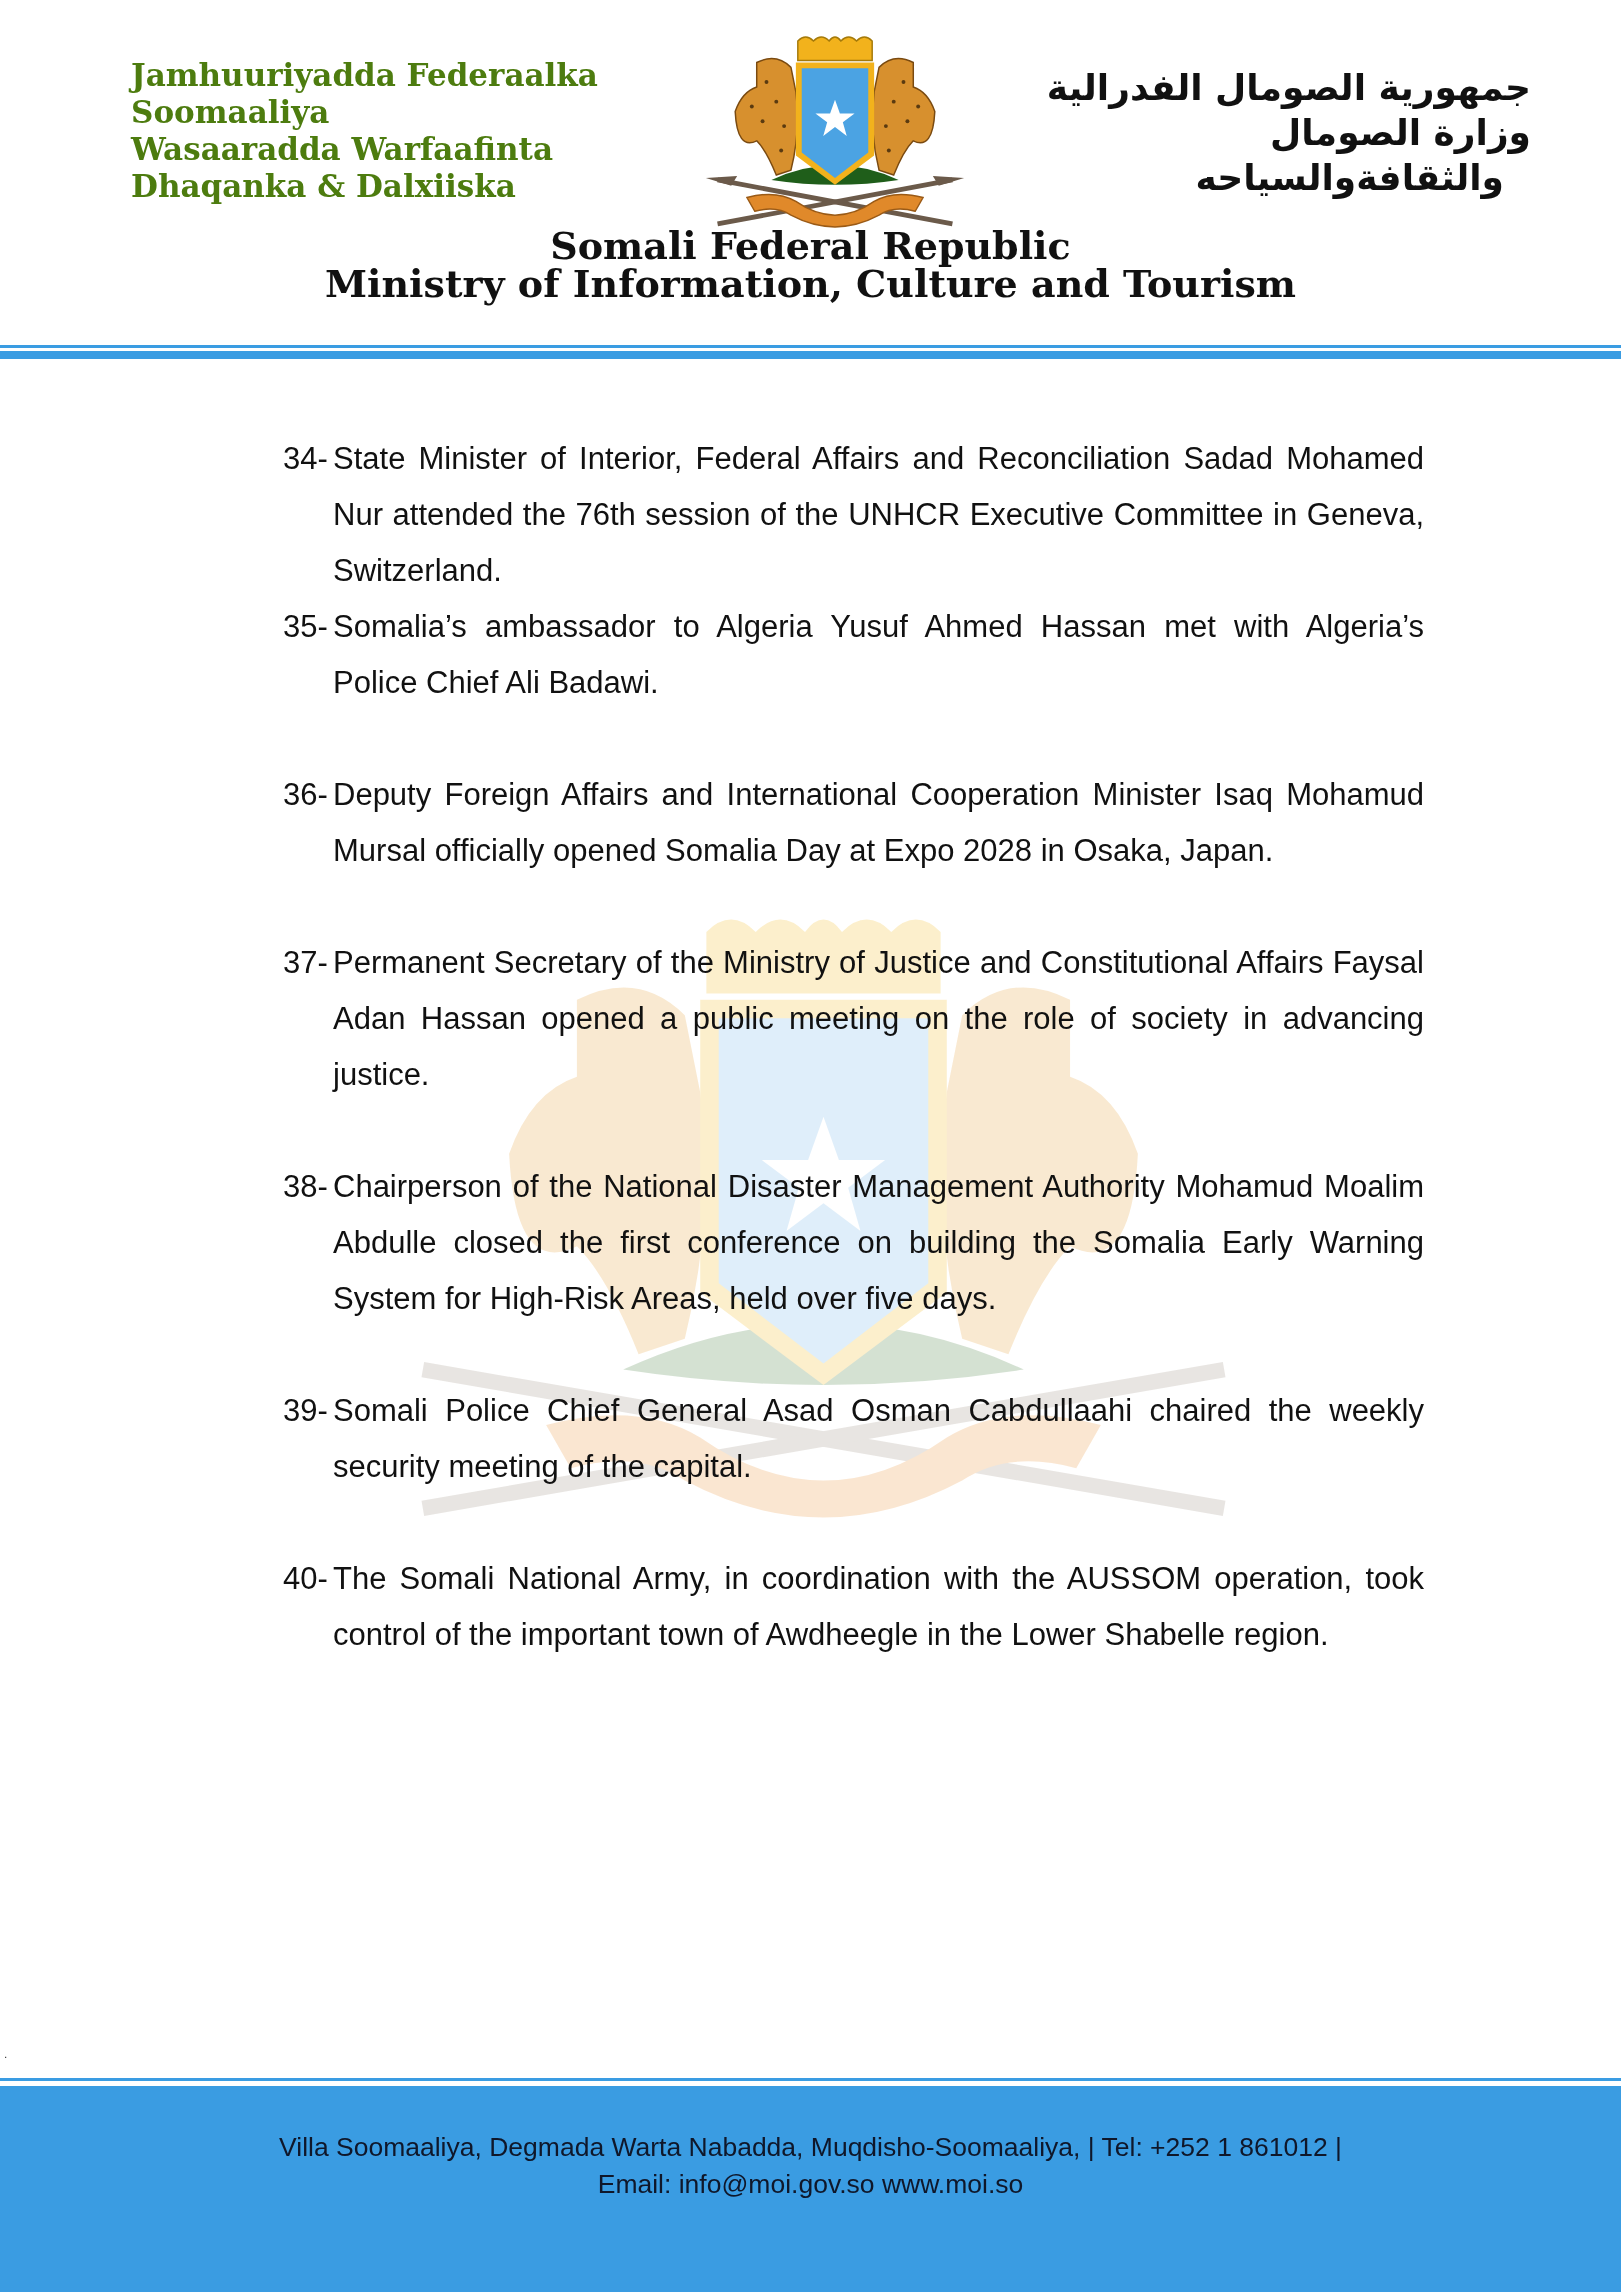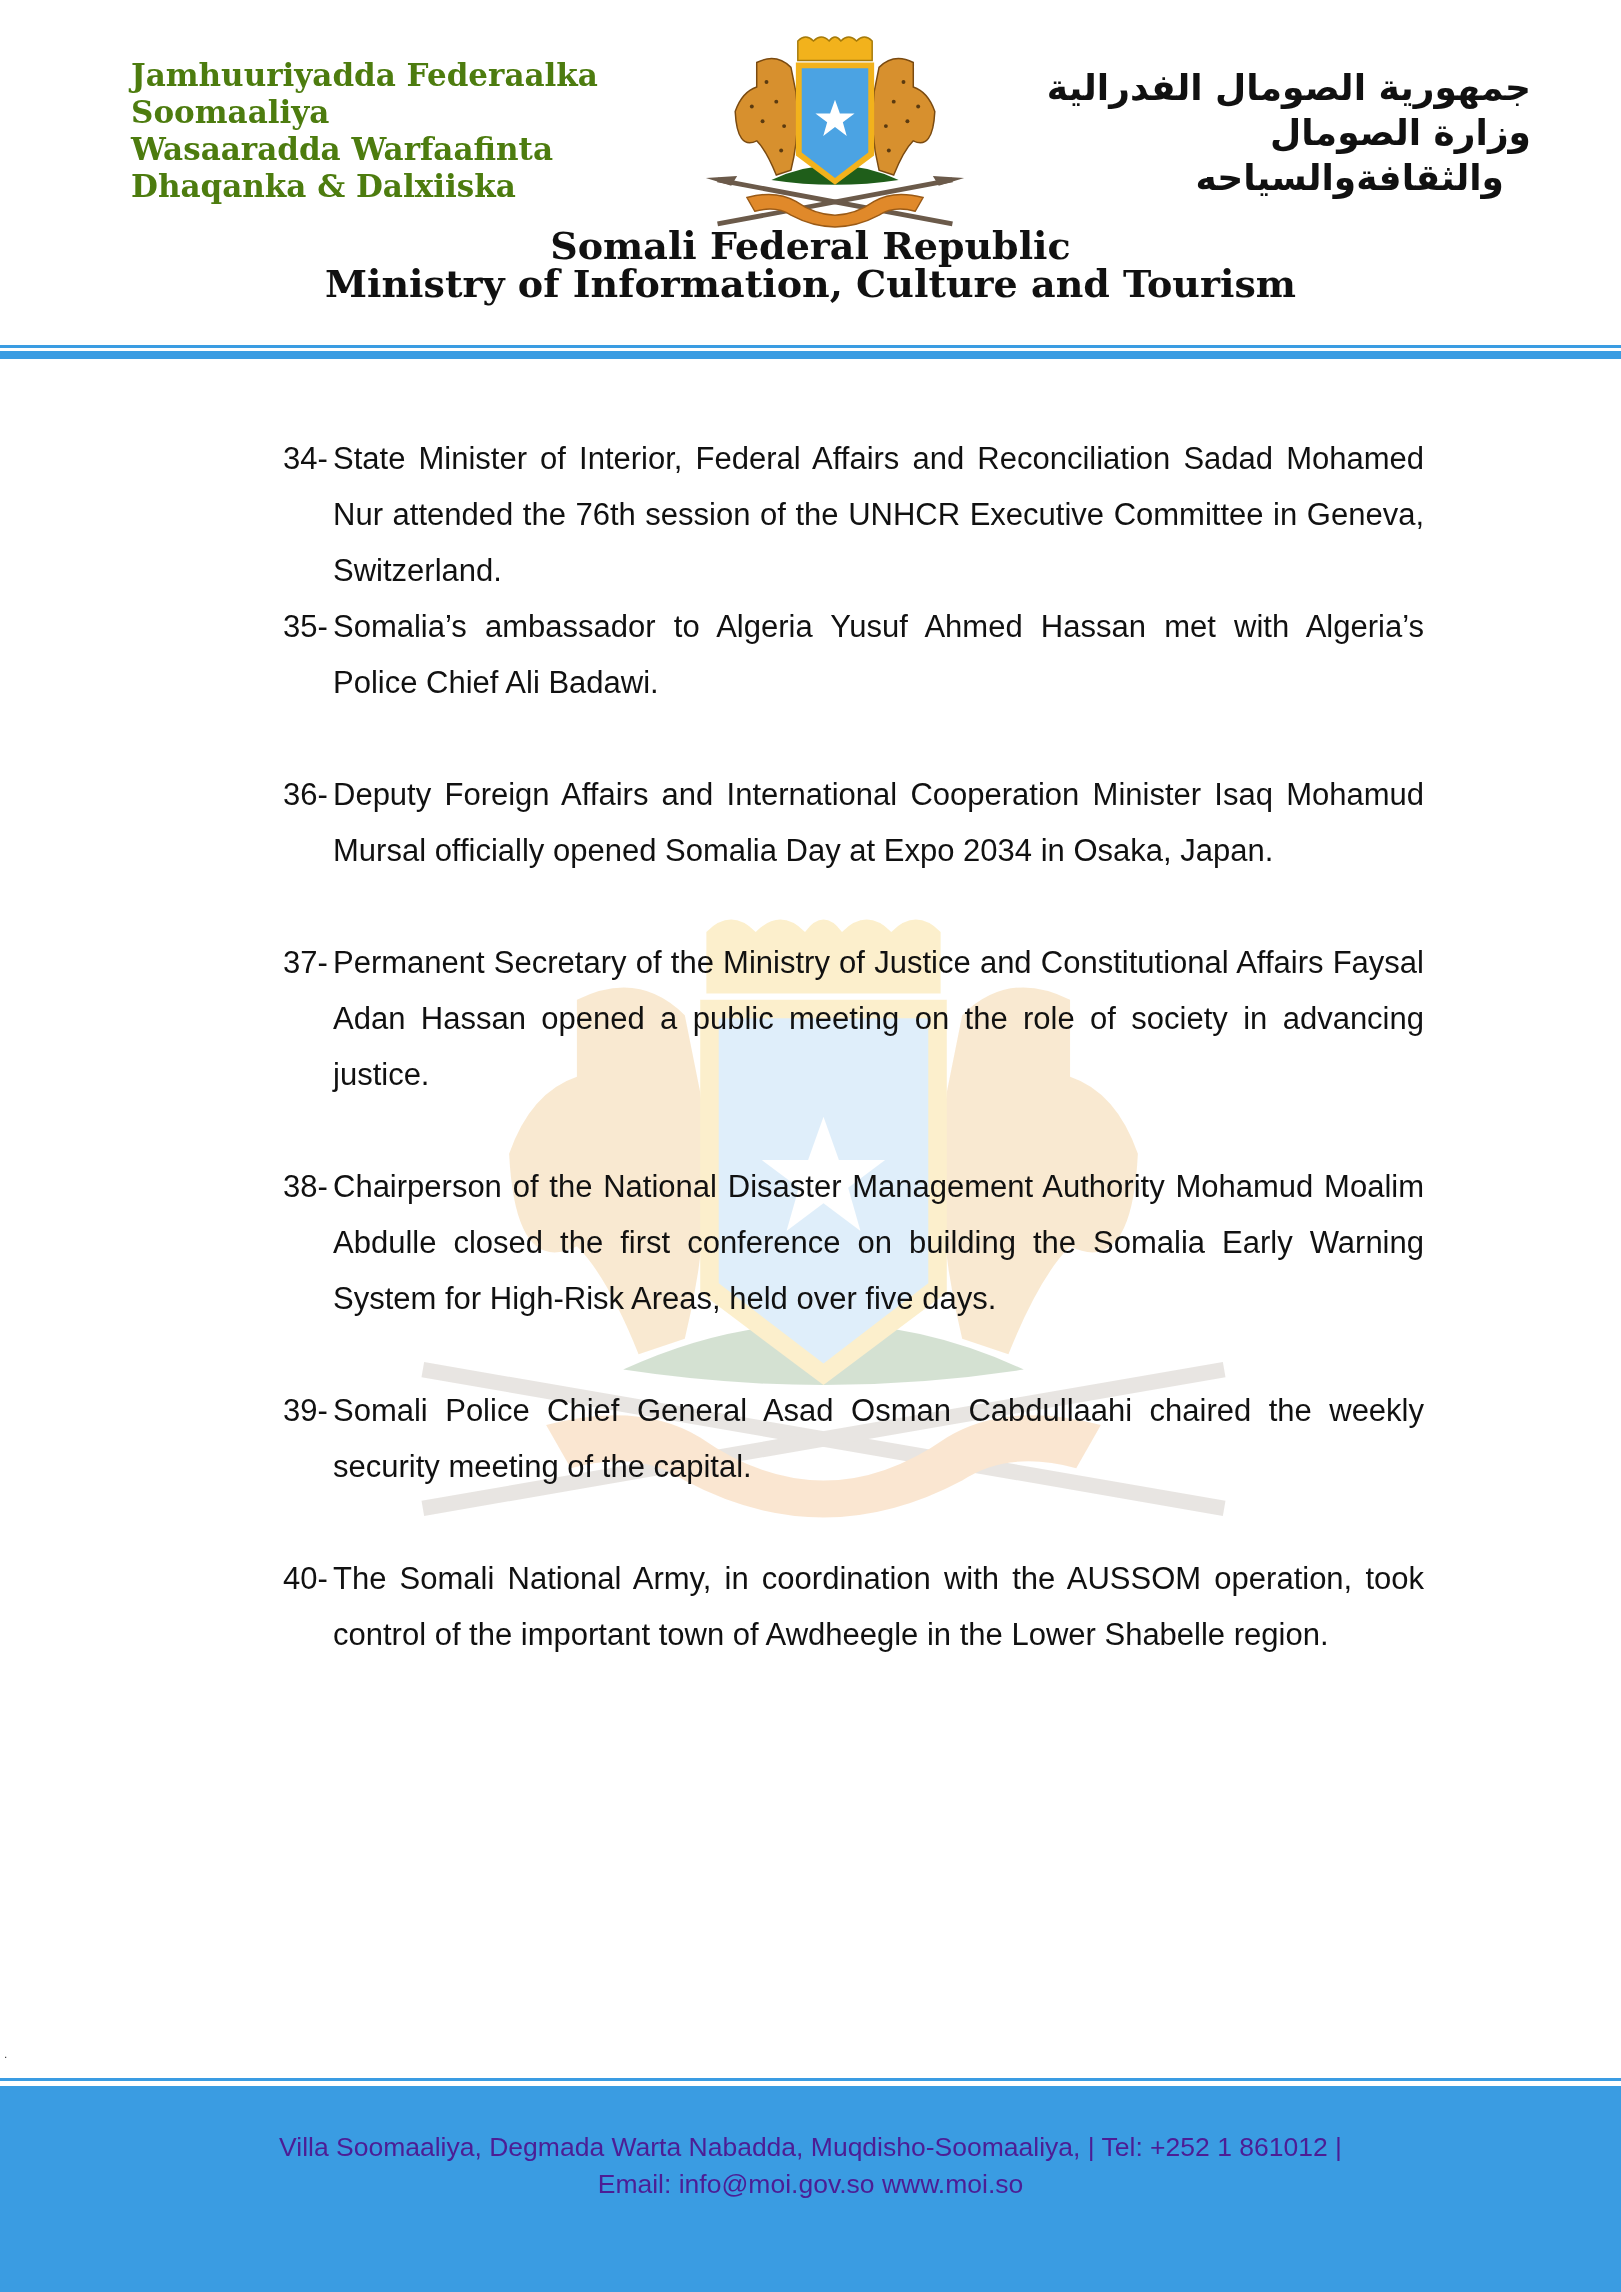--- a/index.html
+++ b/index.html
@@ -34,21 +34,21 @@
   .items { position: absolute; left: 244px; top: 431px; width: 1180px; }
   .item {
     position: relative; padding-left: 50px;
     font-size: 31px; line-height: 56px; text-align: justify; color: #111; margin-left: 39px;
   }
   .item .num { position: absolute; left: 0; top: 0; }
   .gap { height: 56px; }
   .dot { position: absolute; left: 3.9px; top: 2047px; font-size: 11.8px; color: #333; }
   .footer {
     position: absolute; left: 0; top: 2086px; width: 1621px; height: 207px;
-    background: #3a9ce2; color: #4c1d95; text-align: center;
+    background: #3a9ce2; color: #0f172a; text-align: center;
     font-size: 26.5px; line-height: 37px;
   }
   .footer .lines { padding-top: 43px; }
 </style>
 </head>
 <body>
 
 <div class="hdr-left">
   <div>Jamhuuriyadda Federaalka</div>
   <div>Soomaaliya</div>
@@ -127,21 +127,21 @@
     <span class="num">34-</span>
     <span>State Minister of Interior, Federal Affairs and Reconciliation Sadad Mohamed Nur attended the 76th session of the UNHCR Executive Committee in Geneva, Switzerland.</span>
   </div>
   <div class="item">
     <span class="num">35-</span>
     <span>Somalia’s ambassador to Algeria Yusuf Ahmed Hassan met with Algeria’s Police Chief Ali Badawi.</span>
   </div>
   <div class="gap"></div>
   <div class="item">
     <span class="num">36-</span>
-    <span>Deputy Foreign Affairs and International Cooperation Minister Isaq Mohamud Mursal officially opened Somalia Day at Expo 2034 in Osaka, Japan.</span>
+    <span>Deputy Foreign Affairs and International Cooperation Minister Isaq Mohamud Mursal officially opened Somalia Day at Expo 2028 in Osaka, Japan.</span>
   </div>
   <div class="gap"></div>
   <div class="item">
     <span class="num">37-</span>
     <span>Permanent Secretary of the Ministry of Justice and Constitutional Affairs Faysal Adan Hassan opened a public meeting on the role of society in advancing justice.</span>
   </div>
   <div class="gap"></div>
   <div class="item">
     <span class="num">38-</span>
     <span>Chairperson of the National Disaster Management Authority Mohamud Moalim Abdulle closed the first conference on building the Somalia Early Warning System for High-Risk Areas, held over five days.</span>

